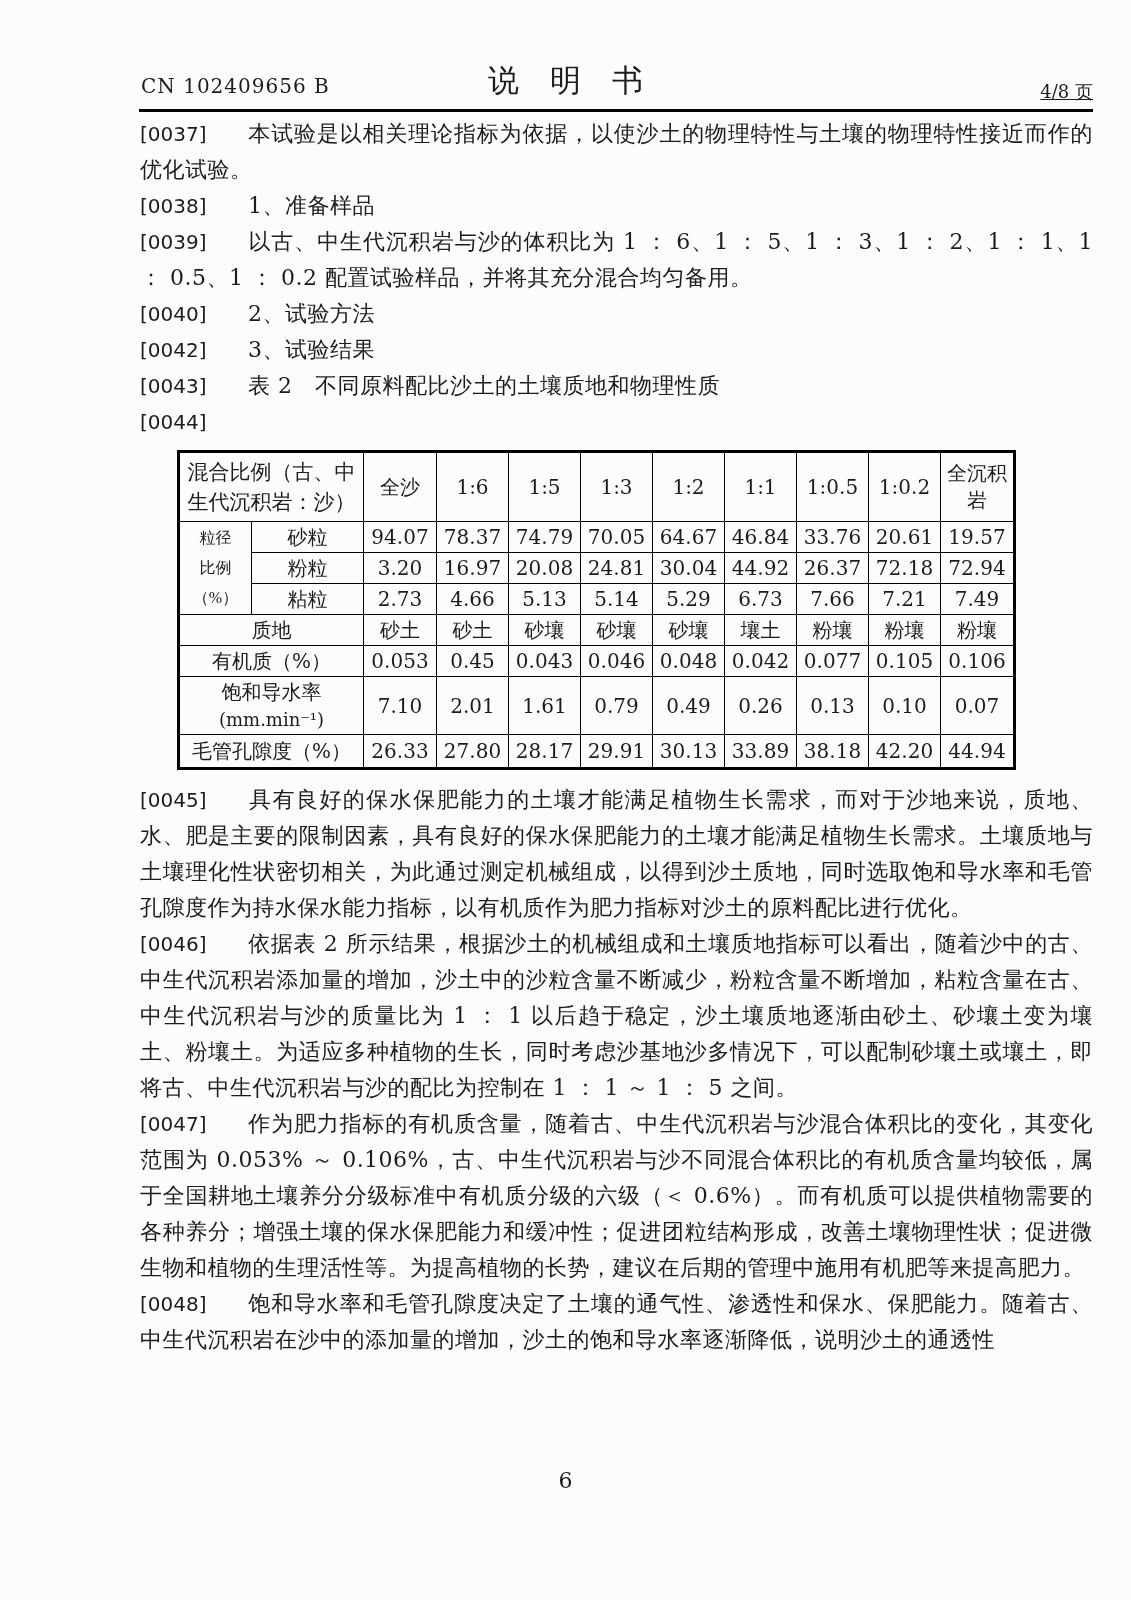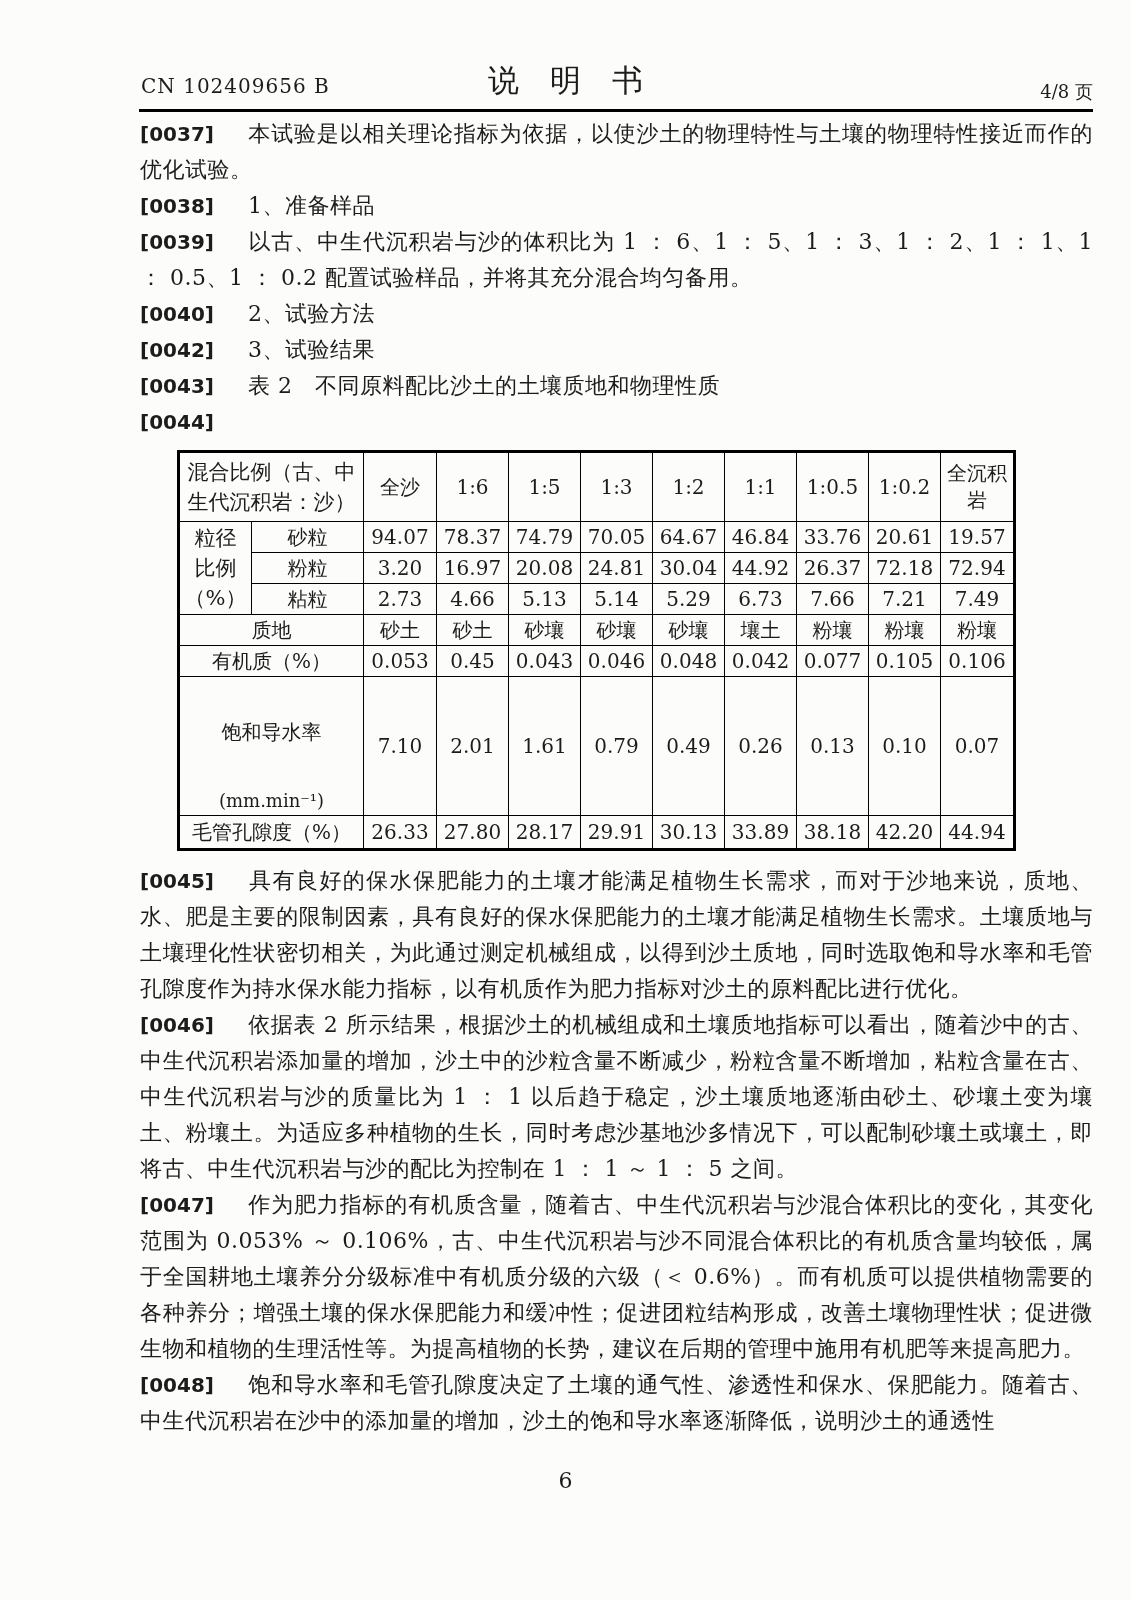--- a/index.html
+++ b/index.html
@@ -5,43 +5,43 @@
   html,body{margin:0;padding:0;}
   body{
     width:1131px;height:1600px;position:relative;overflow:hidden;
     background:#fcfcfa;color:#1c1c1c;
     font-family:"DejaVu Serif","Liberation Serif",serif;
   }
   
   .hdr-doc{position:absolute;top:74px;left:141px;font-size:20px;letter-spacing:1px;}
   .hdr-title{position:absolute;top:60px;left:0;width:100%;text-align:center;
     font-size:31px;font-weight:normal;}
-  .hdr-page{position:absolute;top:80px;right:38px;font-size:18px;}
+  .hdr-page{position:absolute;top:80px;right:38px;font-size:18px;text-decoration:underline;}
   .hdr-rule{position:absolute;top:109px;left:139px;width:954px;height:3px;background:#000;}
   
   .content{position:absolute;top:116px;left:140px;width:953px;}
   p.para{margin:0;font-size:22px;line-height:36px;text-align:justify;
     letter-spacing:0.5px;}
   .pnum{display:inline-block;width:108px;letter-spacing:0;
-    font-family:"DejaVu Sans","Liberation Sans",sans-serif;font-size:20px;font-weight:bold;}
+    font-family:"DejaVu Sans","Liberation Sans",sans-serif;font-size:20px;}
   
   .tblwrap{margin:10px 0 12px 37px;}
   table.datatable{border-collapse:collapse;table-layout:fixed;width:836px;
     border:3px solid #000;font-size:20px;}
   table.datatable td{border:1.5px solid #000;text-align:center;vertical-align:middle;
     padding:1px 2px;overflow:hidden;}
   tr.rh-head{height:70px;}
   tr.rh-std{height:31px;}
   tr.rh-sat{height:58px;}
   tr.rh-cap{height:34px;}
   td.corner{text-align:left;padding:2px 10px;font-size:21px;line-height:30px;}
-  td.pgroup{font-size:21px;}
+  td.pgroup{font-size:16px;font-family:Liberation Serif, serif;}
   td.pgroup .pgl{display:block;line-height:30px;}
   td.lastcol{font-size:20px;line-height:27px;}
-  td.satlbl .satl{display:block;line-height:27px;margin-top:41px;}
+  td.satlbl .satl{display:block;line-height:27px;}
   td.satlbl .unit{font-size:18px;}
   
   .page-number{position:absolute;top:1468px;left:0;width:100%;text-align:center;font-size:22px;}
 </style>
 </head>
 <body>
 
 <div>
 
   <div class="hdr-doc">CN 102409656 B</div>

